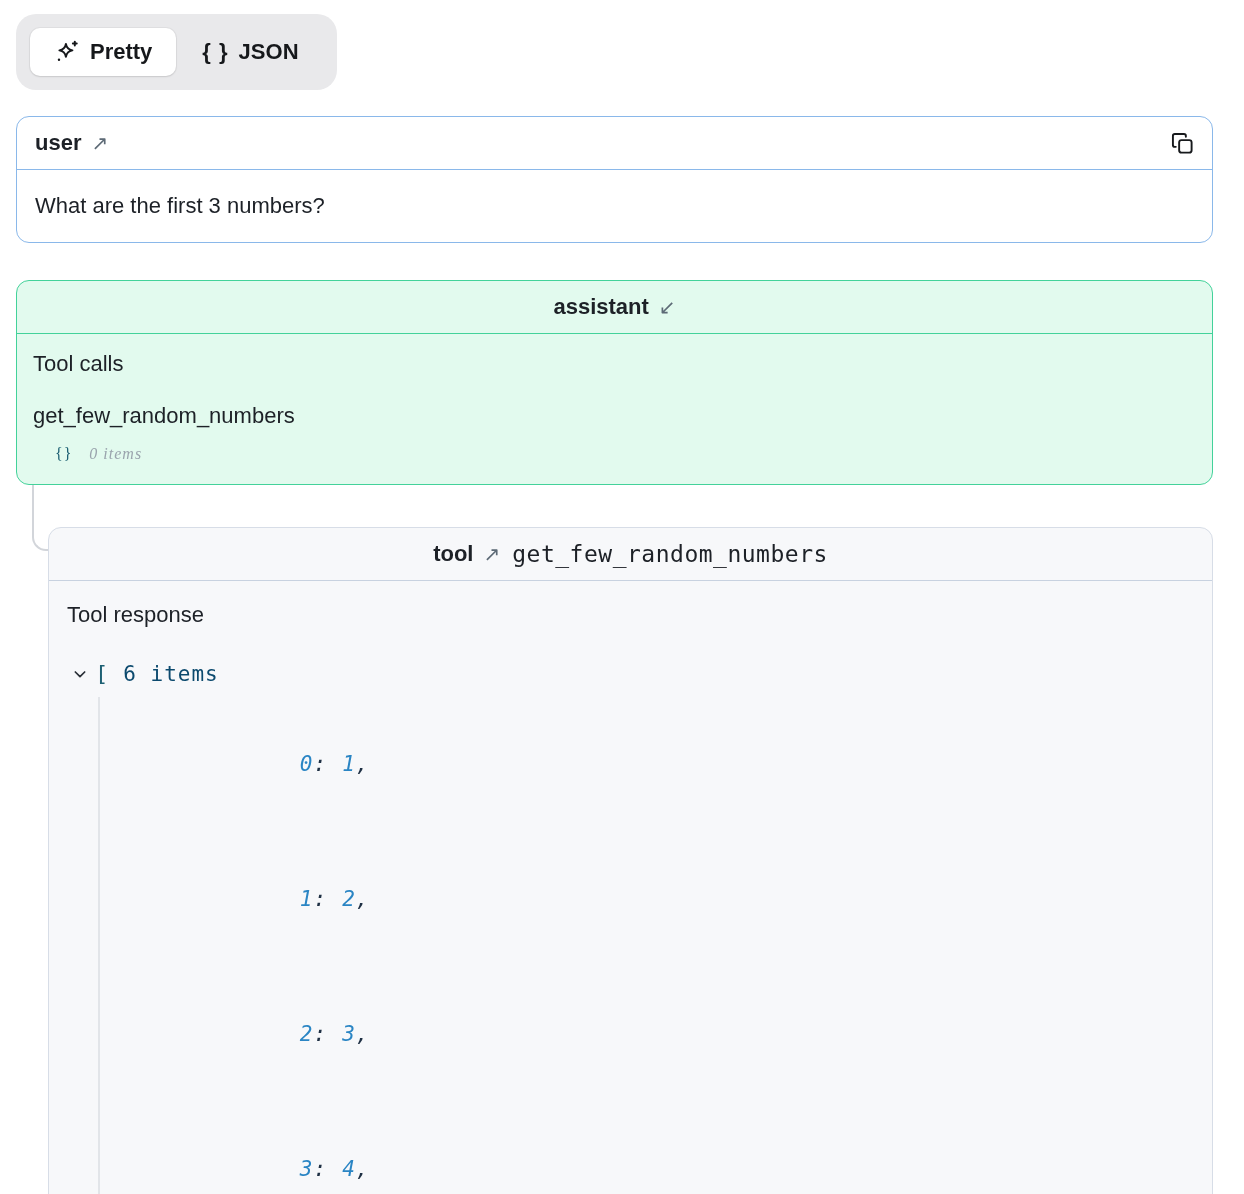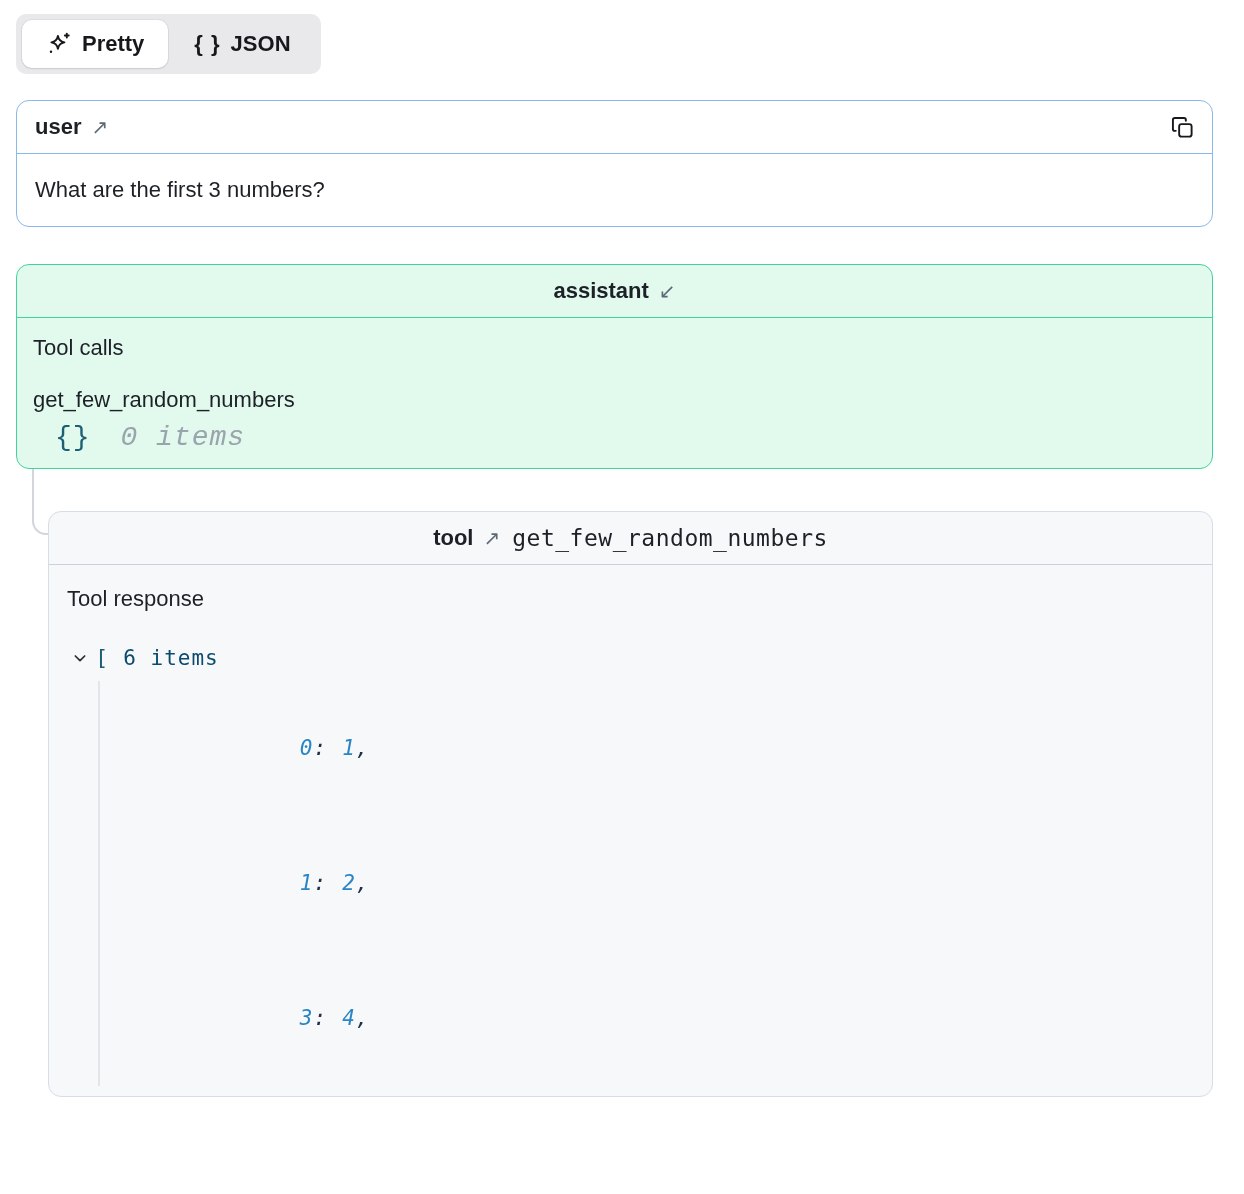--- a/index.html
+++ b/index.html
@@ -11,22 +11,22 @@
     font-family: "Liberation Sans", sans-serif;
     color: #1d2127;
   }
   .page { padding: 14px 31px 26px 16px; position: relative; }
 
   
   .tabs {
     display: inline-flex;
     align-items: center;
     background: #e9e9eb;
-    border-radius: 10px;
-    padding: 6px;
+    border-radius: 20px;
+    padding: 14px;
     gap: 2px;
     margin-bottom: 26px;
   }
   .tab {
     display: flex;
     align-items: center;
     gap: 10px;
     font-family: "Liberation Sans", sans-serif;
     font-size: 22px;
     font-weight: 600;
@@ -87,22 +87,22 @@
   .card-body { padding: 22px 18px; font-size: 22px; line-height: 28px; }
 
   .card.user { margin-bottom: 37px; }
 
   
   .tc-body { padding: 16px 16px; }
   .section-label { margin: 0 0 24px 0; }
   .tool-call-name { margin: 0 0 10px 0; }
   .args-row {
     margin-left: 22px;
-    font-family: Liberation Mono, monospace;
-    font-size: 28px;
+    font-family: Liberation Serif, serif;
+    font-size: 16px;
     letter-spacing: 1px;
     line-height: 28px;
   }
   .braces { color: #1d6073; }
   .muted-mono { color: #9aa4ad; font-style: italic; margin-left: 12px; }
 
   
   .connector {
     height: 66px;
     width: 17px;
@@ -239,20 +239,23 @@
         </div>
 
         <div class="tree-children">
           <div class="json-row">
             <span class="jkey">0</span><span class="jcolon">:</span><span class="jval">1</span><span class="jcomma">,</span>
           </div>
           <div class="json-row">
             <span class="jkey">1</span><span class="jcolon">:</span><span class="jval">2</span><span class="jcomma">,</span>
           </div>
           <div class="json-row">
+            <span class="jkey">2</span><span class="jcolon">:</span><span class="jval">3</span><span class="jcomma">,</span>
+          </div>
+          <div class="json-row">
             <span class="jkey">3</span><span class="jcolon">:</span><span class="jval">4</span><span class="jcomma">,</span>
           </div>
 
         </div>
 
       </div>
     </div>
   </div>
 
   

